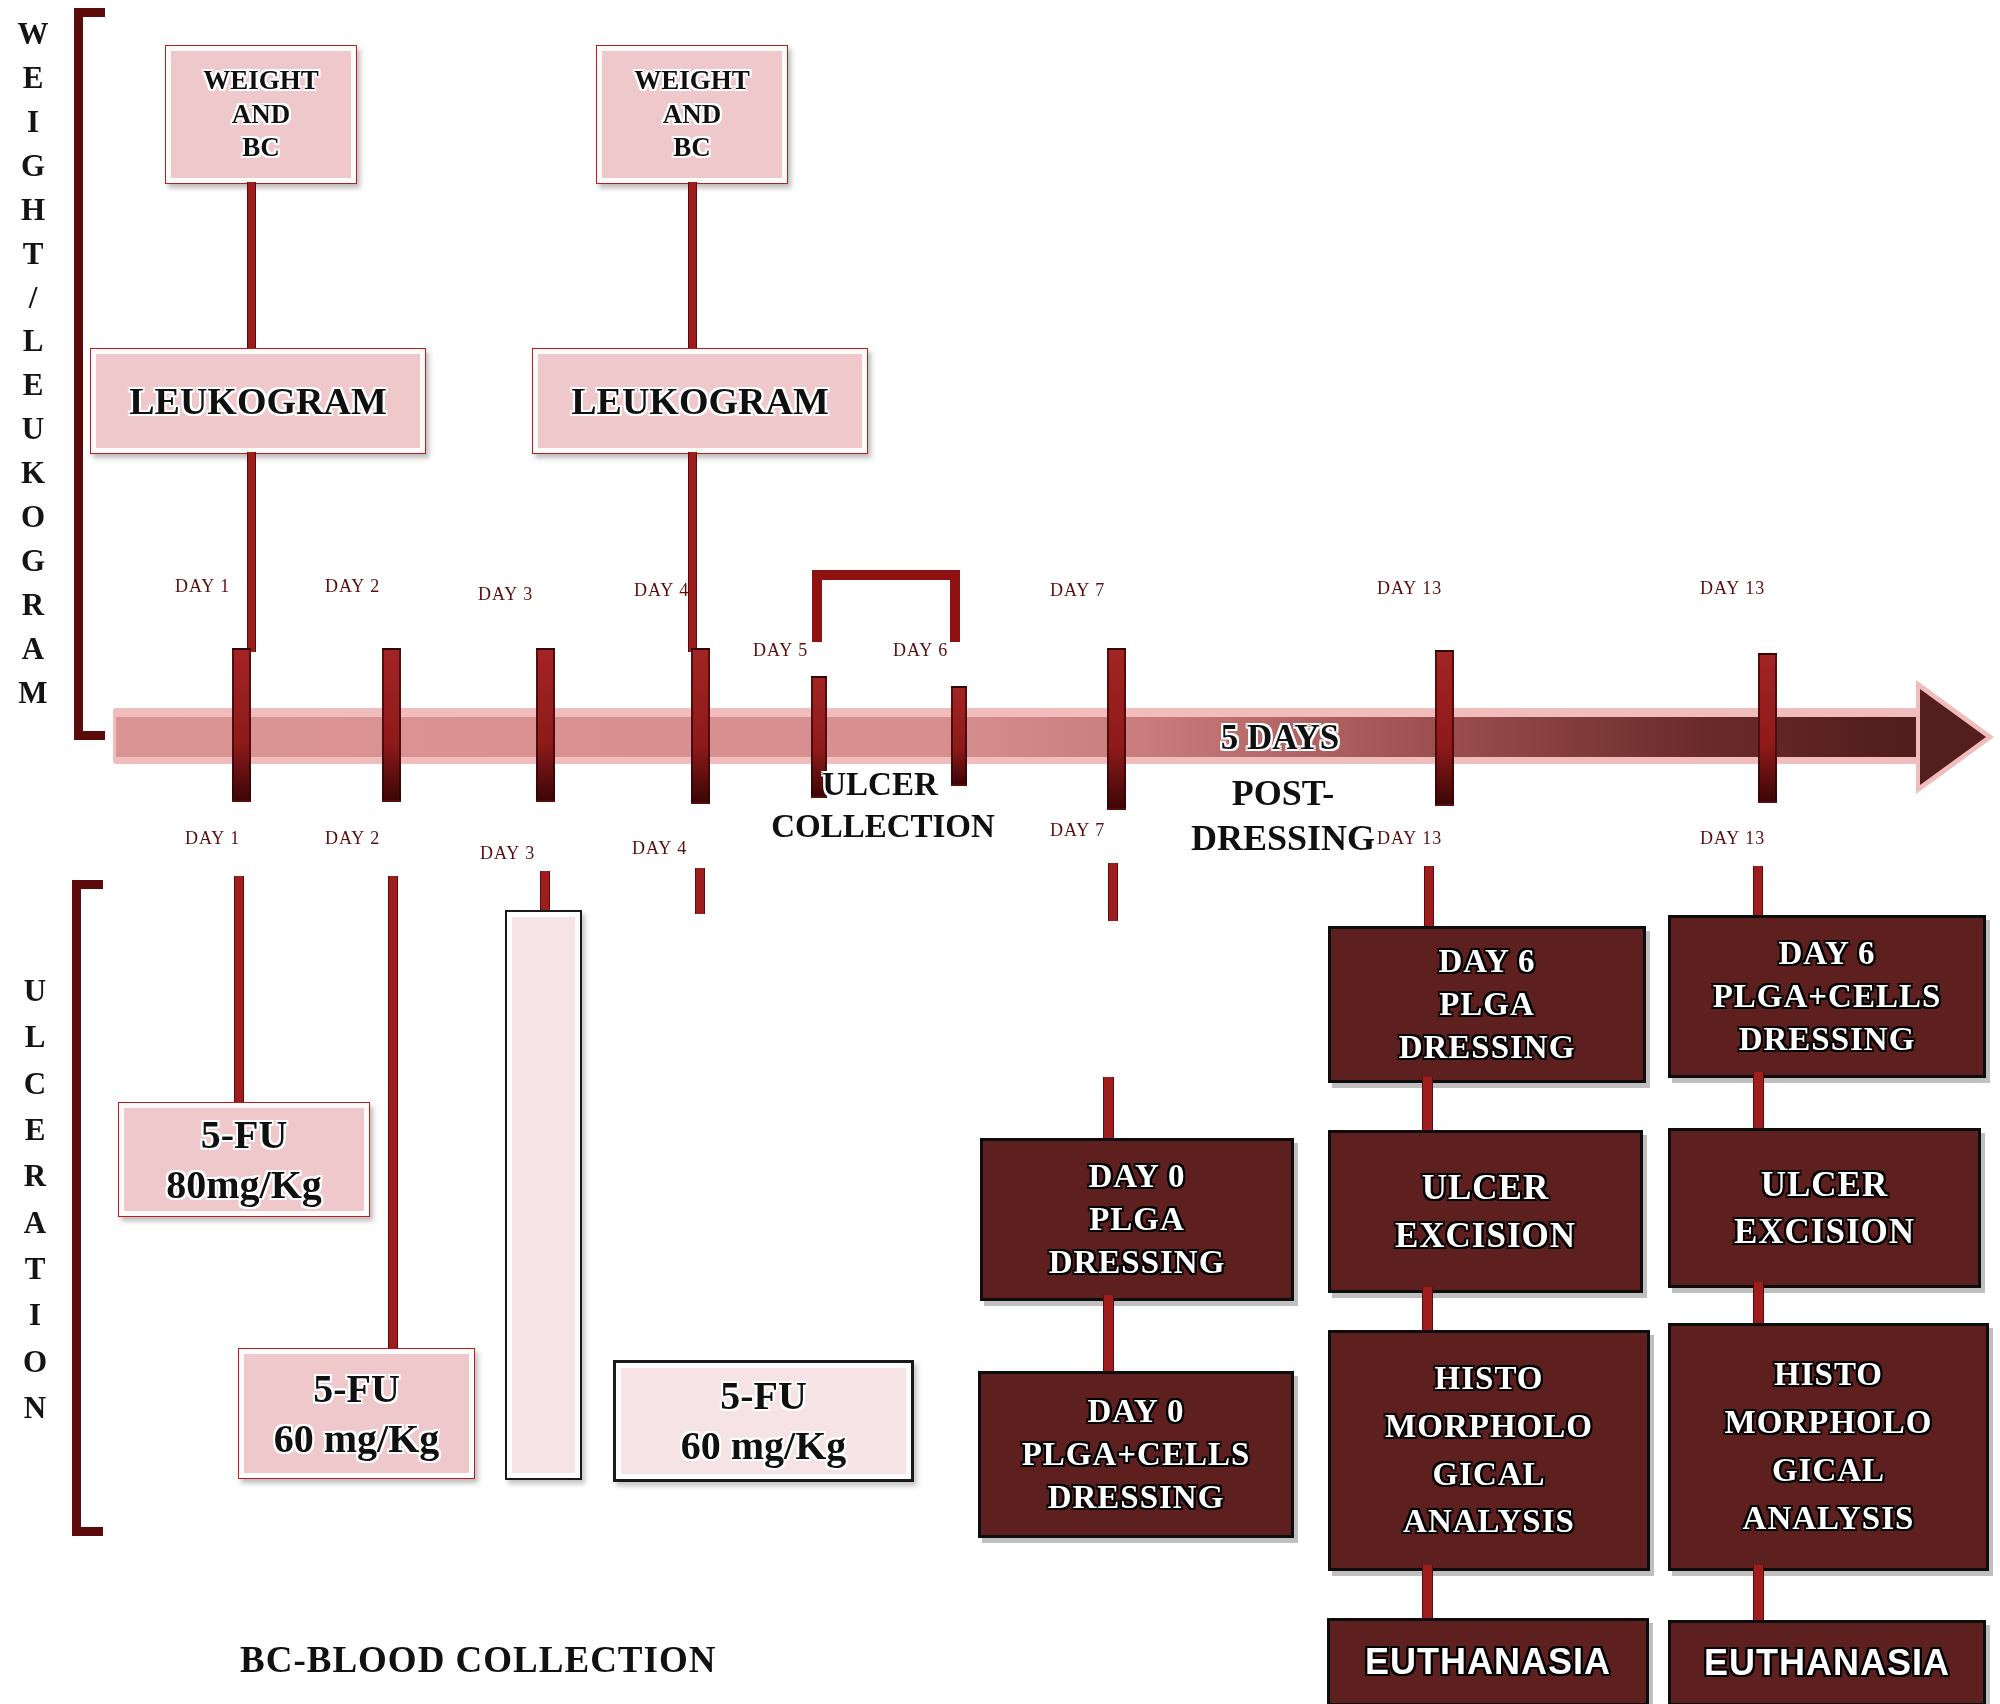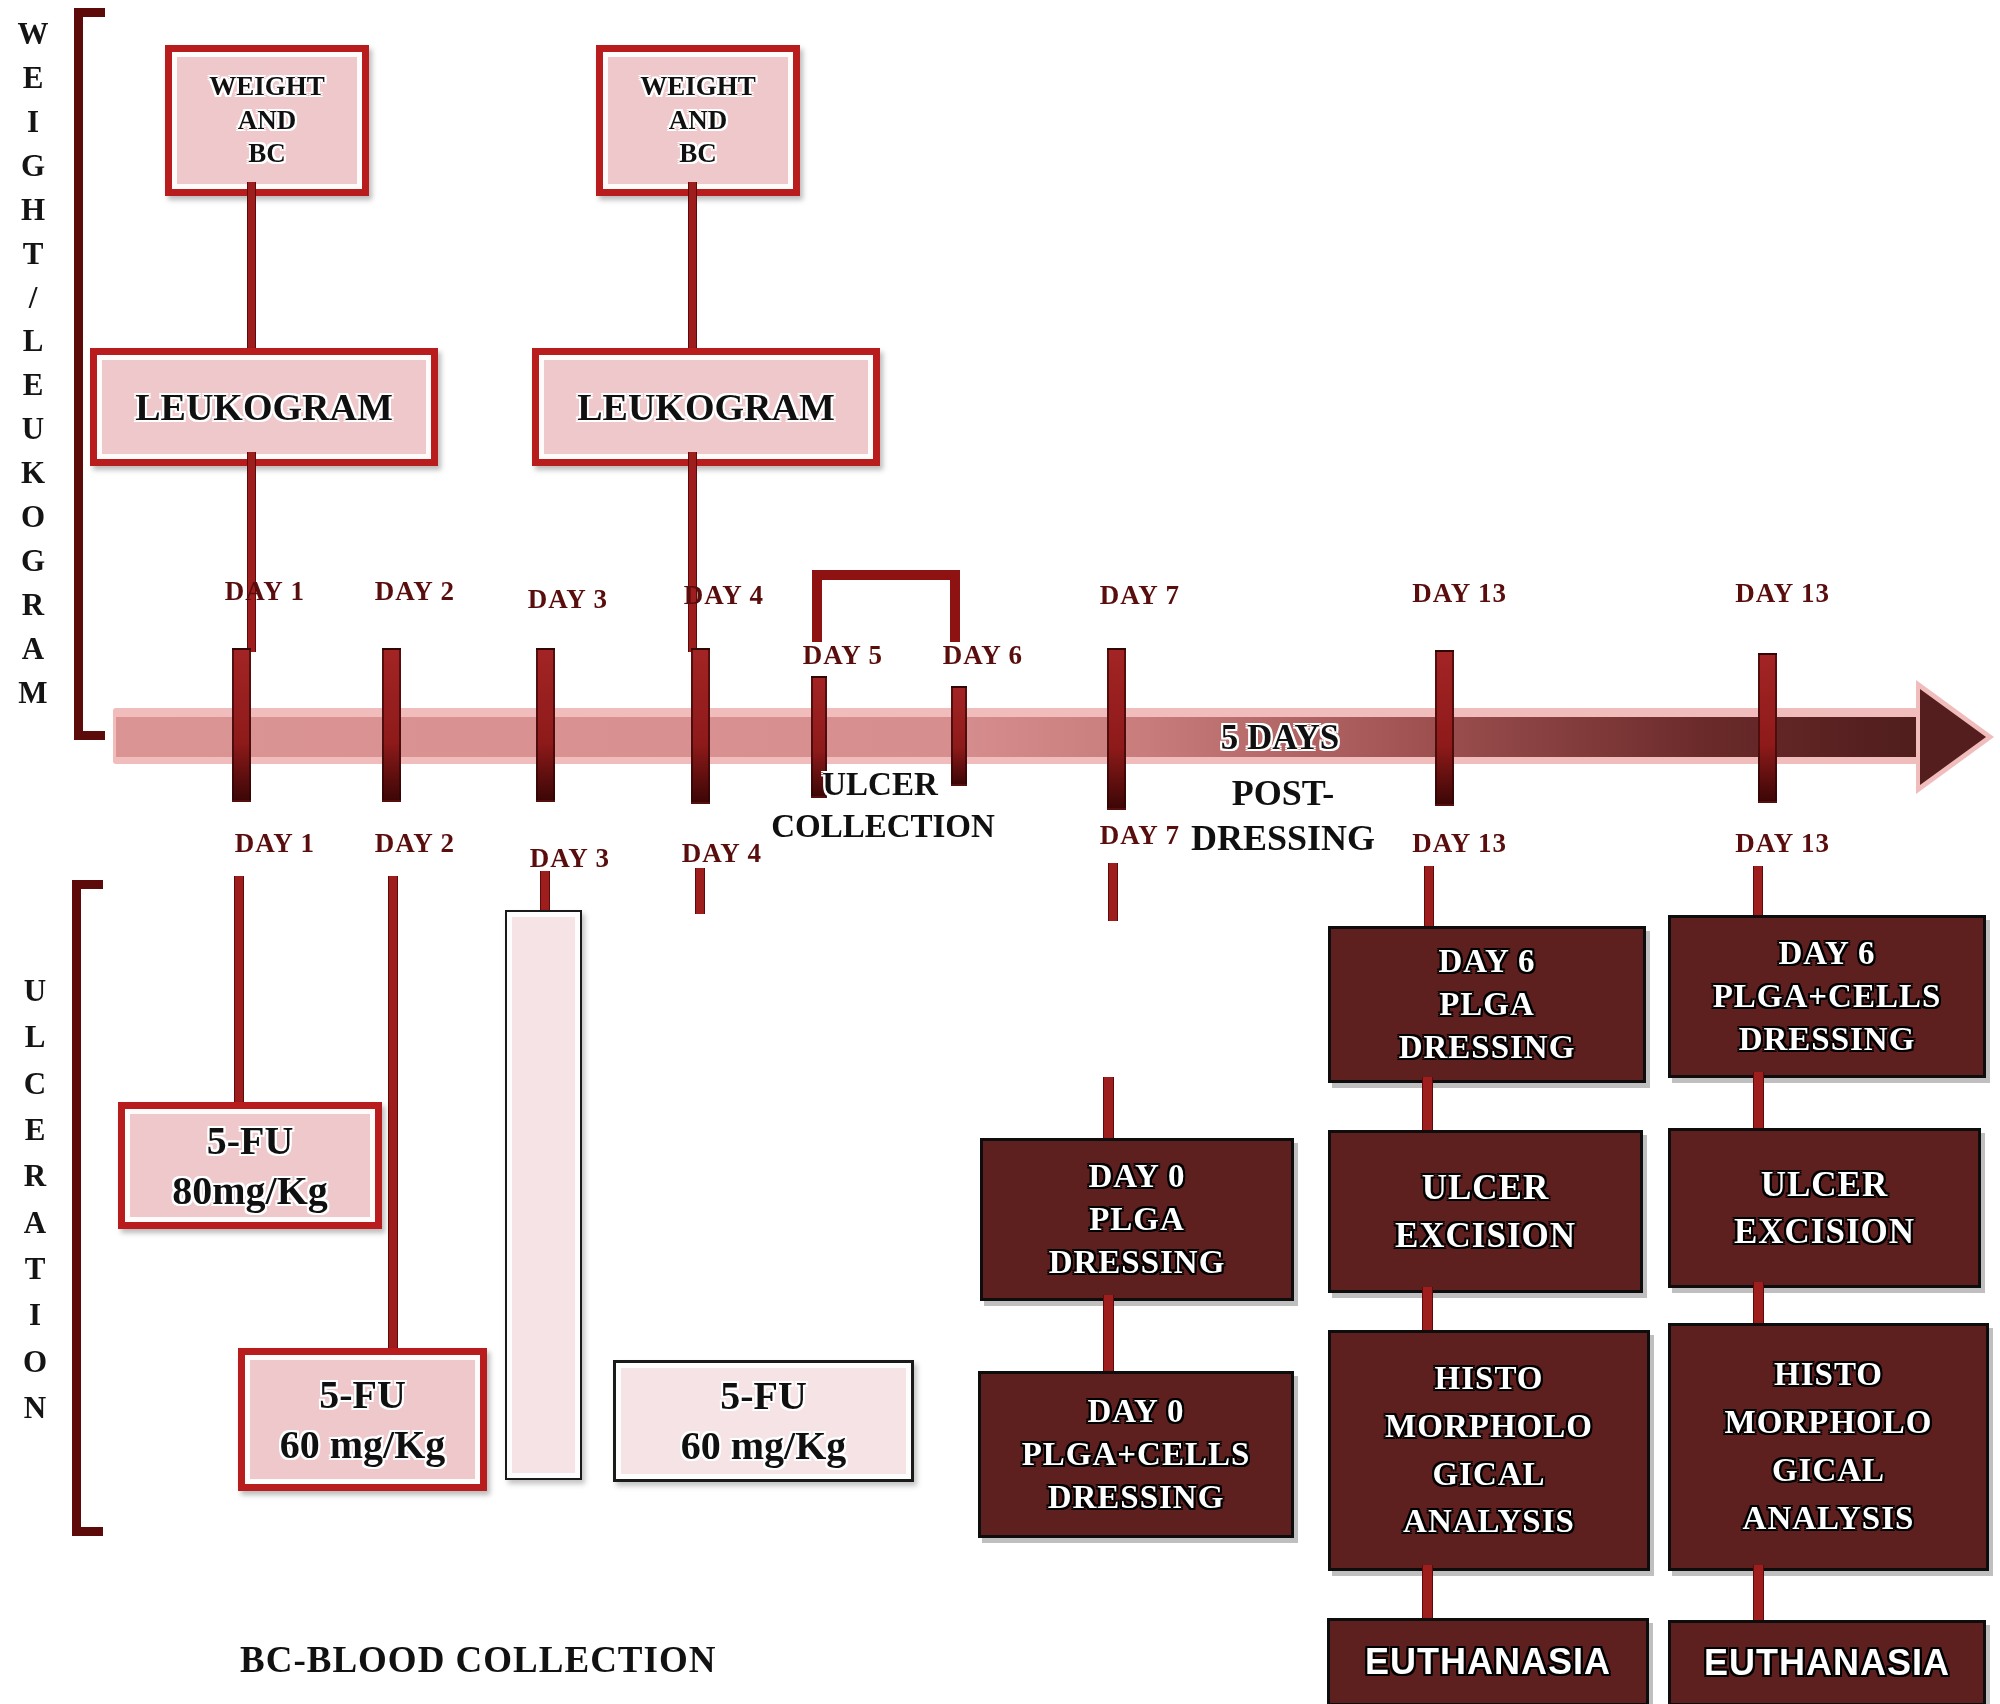--- a/index.html
+++ b/index.html
@@ -8,21 +8,21 @@
   .abs{position:absolute;}
 
   
   .bracket{position:absolute;border-left:9px solid #5c0a0a;border-top:9px solid #5c0a0a;
            border-bottom:9px solid #5c0a0a;width:22px;}
   .vtext{position:absolute;display:flex;flex-direction:column;justify-content:space-between;
          align-items:center;font-weight:bold;color:#141414;font-size:31px;line-height:1;}
   .vtext div{text-align:center;}
 
   
-  .pinkbox{position:absolute;background:#efc8cb;border:7px solid #b91c1c;
+  .pinkbox{position:absolute;background:#efc8cb;border:1px solid #b91c1c;
            box-shadow:inset 0 0 0 5px rgba(255,255,255,.92),3px 4px 5px rgba(60,60,60,.35);
            display:flex;flex-direction:column;justify-content:center;align-items:center;}
   .litebox{position:absolute;background:#f6e3e5;border:3px solid #1a1a1a;
            box-shadow:inset 0 0 0 5px rgba(255,255,255,.9),3px 4px 5px rgba(60,60,60,.3);
            display:flex;flex-direction:column;align-items:center;}
   .darkbox{position:absolute;background:#5e1f1f;border:3px solid #0d0d0d;
            box-shadow:4px 5px 0 rgba(0,0,0,.25);
            display:flex;flex-direction:column;justify-content:center;align-items:center;
            color:#ffffff;font-weight:bold;letter-spacing:1px;}
   .darkbox .lines div{text-align:center;}
@@ -32,22 +32,22 @@
        0 -2px 0 #000,0 2px 0 #000,-2px 0 0 #000,2px 0 0 #000; }
   .boxtext{font-weight:bold;color:#101010;text-align:center;}
 
   
   .band-outer{position:absolute;background:#f0bcbc;border-radius:3px;}
   .band-inner{position:absolute;background:linear-gradient(90deg,#db9494 0%,#d78e8e 46%,
               #c87c7c 57%,#a05252 72%,#6b2a2a 88%,#4f1c1c 100%);}
   .tri{position:absolute;width:0;height:0;}
   .tick{position:absolute;width:15px;background:linear-gradient(180deg,#a32424 0%,#8e1a1a 62%,#3d0606 100%);
         border:2px solid rgba(45,4,4,.65);}
-  .daylab{position:absolute;width:130px;text-align:right;font-weight:bold;
-          color:#5a0d0d;font-size:27px;letter-spacing:1px;}
+  .daylab{position:absolute;width:130px;text-align:left;font-weight:normal;
+          color:#5a0d0d;font-size:18px;letter-spacing:1px;}
   .conn{position:absolute;width:10px;background:#9e1d1d;
         box-shadow:inset 1px 0 0 #5e0a0a,inset -1px 0 0 #5e0a0a;}
   .bracket56{position:absolute;border-top:10px solid #8e1212;border-left:10px solid #8e1212;
              border-right:10px solid #8e1212;}
 
   
   #photo{overflow:hidden;background:linear-gradient(135deg,#c9bfd2 0%,#b5aabe 35%,#a79db3 100%);
          position:absolute;}
   #photo .flesh{position:absolute;left:-14%;top:6%;width:120%;height:88%;
         background:radial-gradient(ellipse at 45% 45%,#f1c9c2 0%,#e6aeaa 50%,#d89c9a 72%,rgba(216,156,154,0) 78%);

